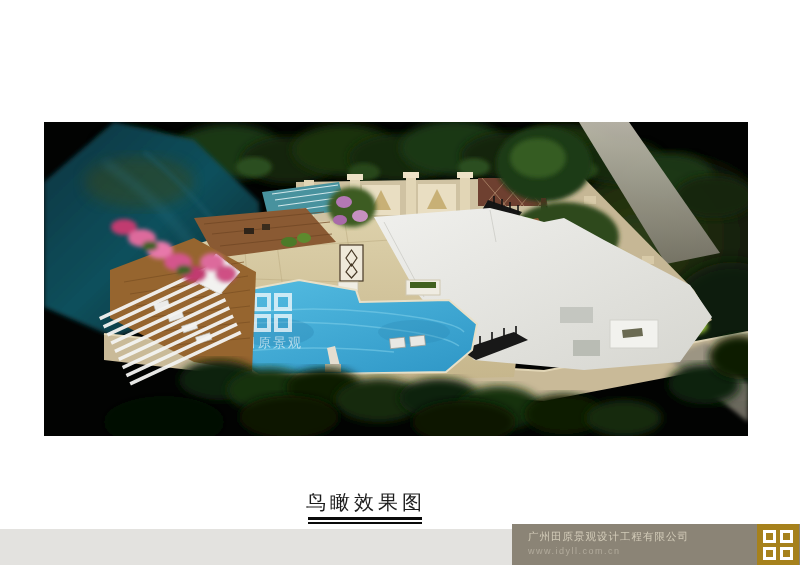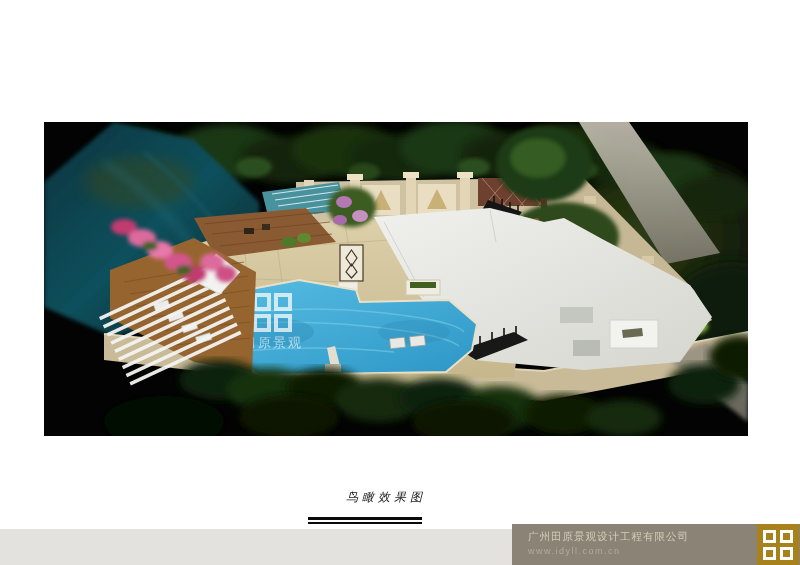--- a/index.html
+++ b/index.html
@@ -4,22 +4,22 @@
 <style>
   html,body{margin:0;padding:0;}
   body{font-family:"Liberation Sans","DejaVu Sans",sans-serif;background:#fff;}
   .page{position:relative;width:800px;height:565px;background:#fff;overflow:hidden;}
 
   
   .render-wrap{position:absolute;left:44px;top:122px;width:704px;height:314px;background:#020302;}
   .render-wrap svg{display:block;width:704px;height:314px;}
 
   
-  .caption{position:absolute;left:306px;top:489px;width:120px;text-align:right;
-           font-size:12px;letter-spacing:4px;color:#1c1c1c;font-family:"DejaVu Sans",sans-serif;white-space:nowrap;font-style:italic;}
+  .caption{position:absolute;left:306px;top:489px;width:120px;text-align:left;
+           font-size:20px;letter-spacing:4px;color:#1c1c1c;font-family:"DejaVu Sans",sans-serif;white-space:nowrap;}
   .caption-underline{position:absolute;left:308px;top:517px;width:114px;height:2px;
            border-top:3px solid #0a0a0a;border-bottom:2px solid #0a0a0a;box-sizing:content-box;}
 
   
   .footer-band{position:absolute;left:0;top:529px;width:800px;height:36px;background:#e3e2df;}
   .footer-bar{position:absolute;left:512px;top:524px;width:288px;height:41px;background:#8b8476;}
   .footer-company{position:absolute;left:528px;top:530px;font-size:10.5px;letter-spacing:1px;
            color:#d3ccb9;white-space:nowrap;font-family:Liberation Serif, serif;text-align:center;}
   .footer-url{position:absolute;left:528px;top:546px;font-size:9px;letter-spacing:1.5px;
            color:#b2ab9c;white-space:nowrap;font-family:Liberation Sans, sans-serif;}

